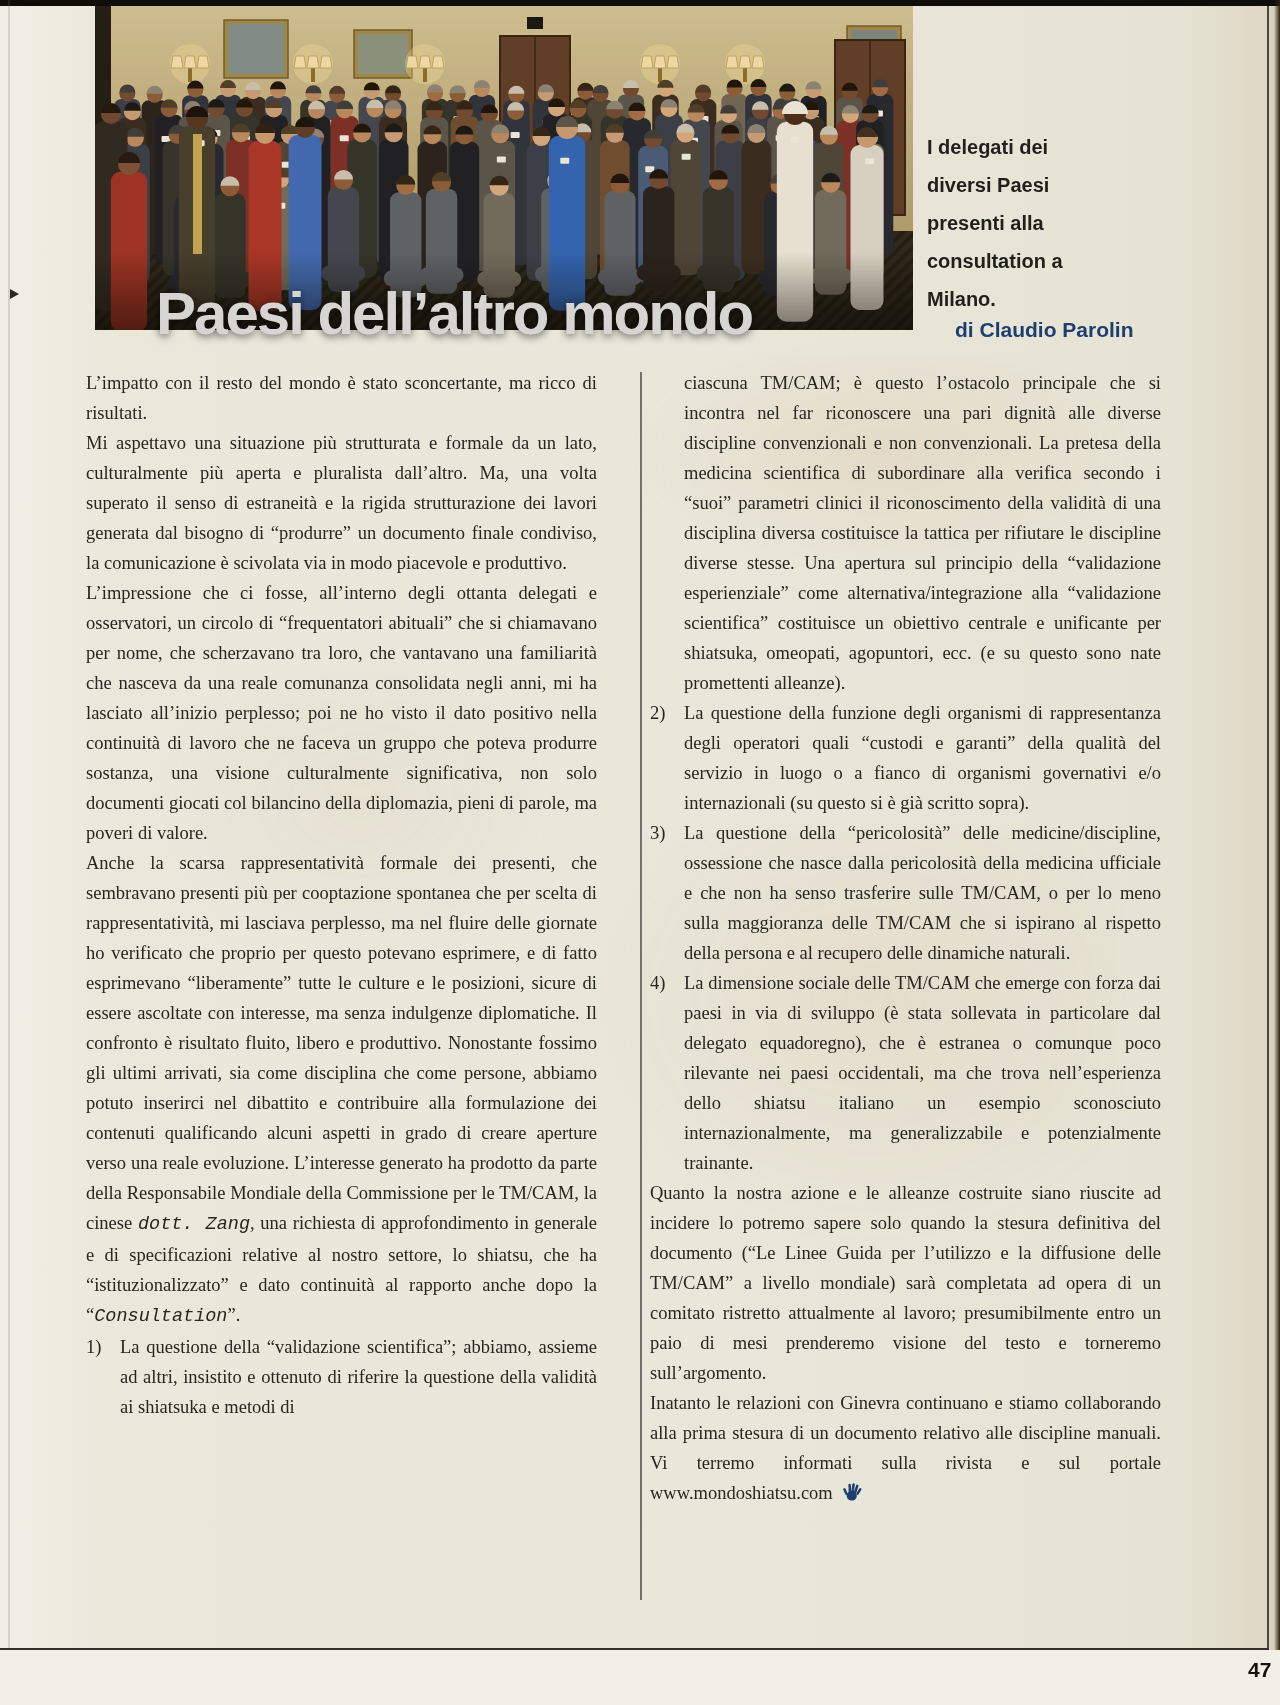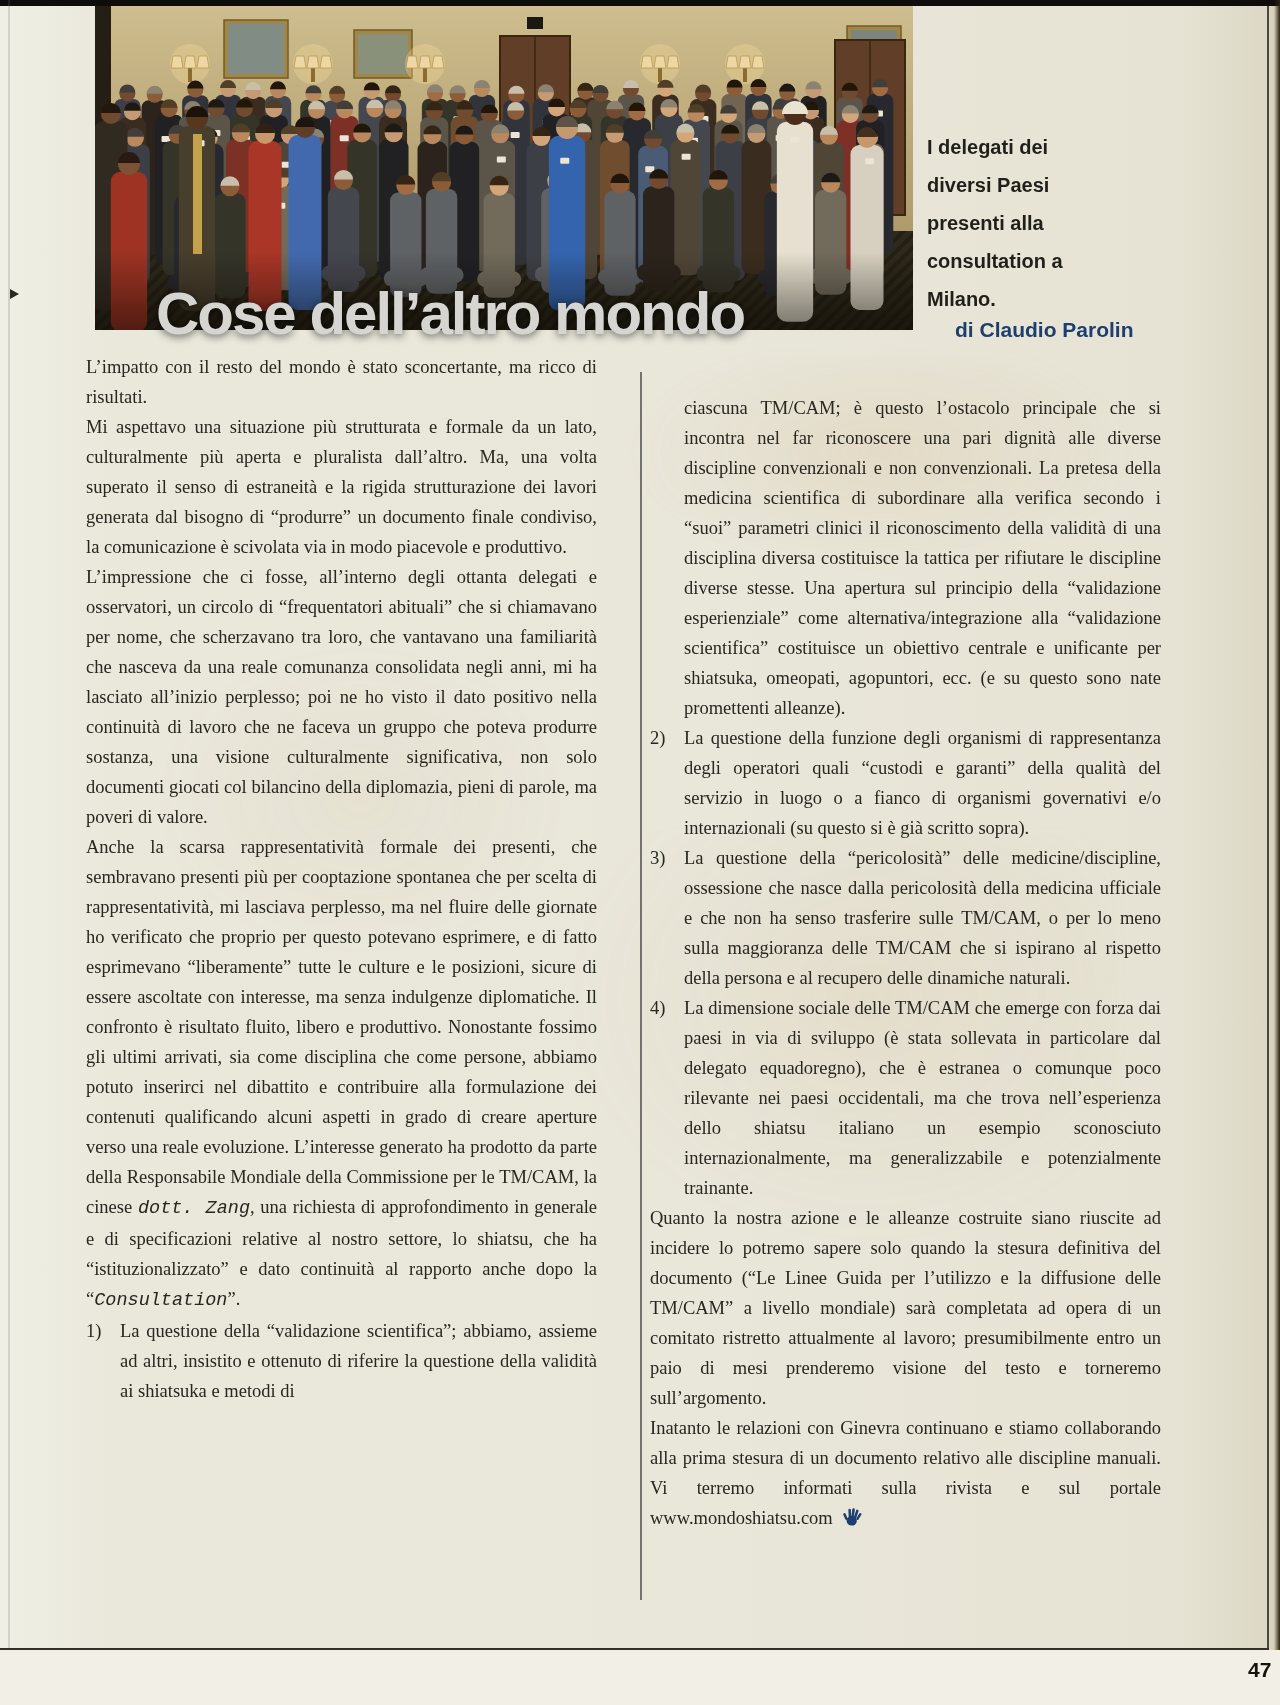--- a/index.html
+++ b/index.html
@@ -25,29 +25,29 @@
     color:#d6d5d1;text-shadow:0 2px 9px rgba(0,0,0,.6);white-space:nowrap;
   }
   .caption{
     left:927px;top:84px;width:142px;
     font-family:"Liberation Sans",sans-serif;font-weight:600;font-size:20px;line-height:38px;color:#201f1a;margin-top:44px;
   }
   .byline{
     left:927px;top:318px;font-family:"Liberation Sans",sans-serif;font-weight:bold;font-size:21px;color:#1d3e6e;margin-left:28px;
   }
 
-  .col{position:absolute;top:352px;width:511px;font-size:18.5px;line-height:30px;text-align:justify;color:#27261f;}
+  .col{position:absolute;top:368px;width:511px;font-size:18.5px;line-height:30px;text-align:justify;color:#27261f;}
   .col-left{left:86px;}
   .col-right{left:650px;}
   .col p{margin:0;padding:0;}
   .divider{left:640px;top:372px;width:2px;height:1228px;background:#74726a;}
   .item{display:flex;}
   .item .num{flex:0 0 34px;text-align:left;}
   .item .itext{flex:1;text-align:justify;}
-  .indent{margin-left:34px;margin-top:41px;}
+  .indent{margin-left:34px;}
   em{font-style:italic;font-family:Liberation Mono, monospace;}
   .hand-icon{display:inline-block;vertical-align:-4px;margin-left:8px;}
 
   .ghost{pointer-events:none;filter:blur(5px);}
   .ghost1{left:630px;top:355px;width:500px;height:215px;background:radial-gradient(ellipse at 50% 45%,rgba(190,122,52,.10),rgba(190,122,52,0) 72%);}
   .ghost2{left:560px;top:830px;width:560px;height:420px;background:radial-gradient(ellipse at 55% 40%,rgba(175,112,48,.07),rgba(175,112,48,0) 70%);}
   .ghost3{left:150px;top:640px;width:420px;height:320px;background:radial-gradient(ellipse at 50% 50%,rgba(160,105,45,.05),rgba(160,105,45,0) 70%);}
 </style>
 </head>
 <body>
@@ -439,21 +439,21 @@
         <rect x="695.704381942749" y="130.82959914207458" width="9" height="6" rx="1" fill="#eceadf"></rect>
         <rect x="755.5" y="139" width="33" height="165" rx="9" fill="#d8d4c8"></rect>
         <circle cx="772" cy="132" r="10" fill="#c9996f"></circle>
         <path d="M 762 131 a 10 10 0 0 1 20 0 z" fill="#3a2c1e"></path>
         <rect x="770.1829130649567" y="152.21307575702667" width="9" height="6" rx="1" fill="#eceadf"></rect>
         <rect x="0" y="246" width="818" height="78" fill="url(#fadeDark)" opacity="0.6"></rect>
         <rect x="0" y="0" width="818" height="324" fill="#c98c3a" opacity="0.05"></rect>
       </svg>
   </div>
 
-  <div class="abs headline">Cose dell’altro mondo</div>
+  <div class="abs headline">Paesi dell’altro mondo</div>
 
   <div class="abs caption">I delegati dei diversi Paesi presenti alla consultation a Milano.</div>
   <div class="abs byline">di Claudio Parolin</div>
 
   <div class="abs ghost ghost1"></div>
   <div class="abs ghost ghost2"></div>
   <div class="abs ghost ghost3"></div>
 
   <div class="abs divider"></div>
 

